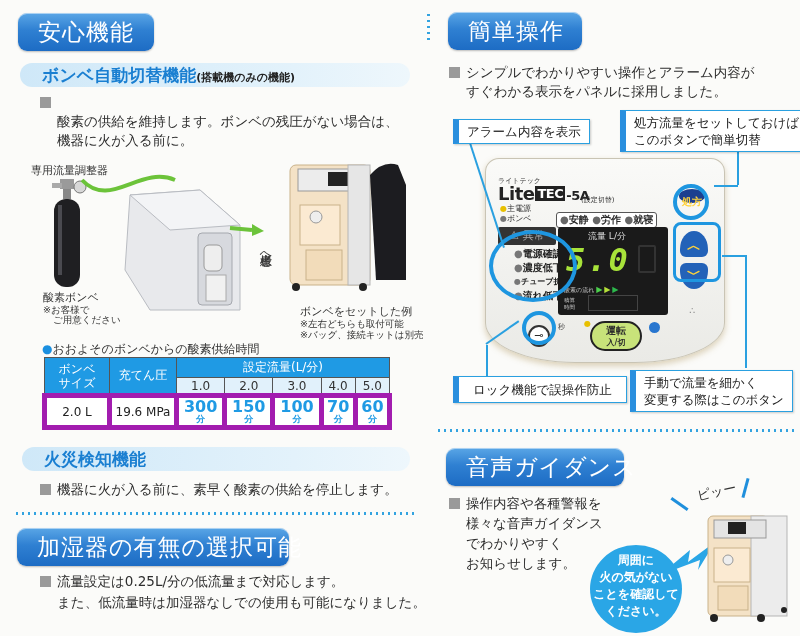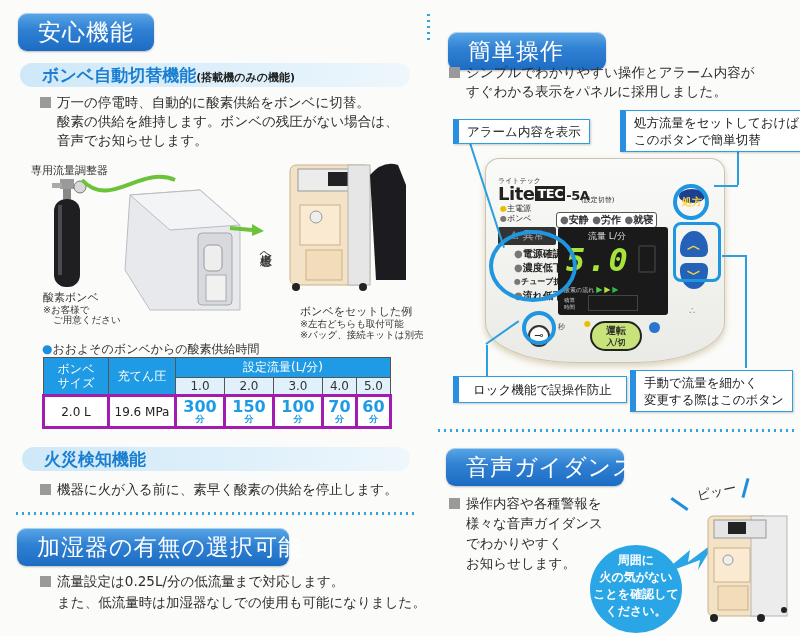--- a/index.html
+++ b/index.html
@@ -71,21 +71,21 @@
 
   
   .supply-caption { position: absolute; font-size: 12px; color: #333; white-space: nowrap; }
   .supply-caption .dot { color: #1a8fe0; }
   table.supply {
     position: absolute; border-collapse: collapse;
     font-size: 12px; text-align: center;
   }
   table.supply th { background: #1f9ae4; color: #fff; font-weight: normal; border: 1px solid #555; }
   table.supply th.rate { background: #e1f1fb; color: #333; font-size: 12px; }
-  table.supply td { background: #fff; border: 3px solid #a21caf; color: #222; }
+  table.supply td { background: #fff; border: 5px solid #a21caf; color: #222; }
   table.supply td.val { color: #1f9ae4; font-weight: bold; font-size: 16px; line-height: 14px; }
   table.supply td.val .u { display: block; font-size: 9px; line-height: 10px; }
 
   
   .callout {
     position: absolute; background: #fff;
     border: 1.5px solid #2aa0e0; border-left: 6px solid #2a8fde;
     font-size: 12.5px; line-height: 17px; color: #222;
     padding: 3px 8px; white-space: nowrap;
     box-shadow: 1px 1px 2px rgba(0,0,0,0.2);
@@ -111,23 +111,23 @@
 </head>
 <body>
 
 <div class="sec-title" style="left:18px; top:13px; width:136px;">安心機能</div>
 
 <div class="sub-title" style="left:20px; top:63px; width:390px;">
   <span>ボンベ自動切替機能</span><span class="small">(搭載機のみの機能)</span>
 </div>
 
 <div class="bullet-text" style="left:40px; top:93px;">
-  <span class="sq"></span><span>万一の停電時、自動的に酸素供給をボンベに切替。</span>
+  <span class="sq"></span>
   <span class="indent">酸素の供給を維持します。ボンベの残圧がない場合は、</span>
-  <span class="indent">音声でお知らせします。</span>
+  <span class="indent">機器に火が入る前に。</span>
 </div>
 
 <div class="caption big" style="left:31px; top:165px;">専用流量調整器</div>
 <svg class="abs" style="left:40px; top:175px;" width="60" height="115" viewBox="0 0 60 115">
   <rect x="20" y="4" width="14" height="10" fill="#9a9a9a"></rect>
   <circle cx="40" cy="12" r="6" fill="#d8d8d8" stroke="#777"></circle>
   <rect x="12" y="8" width="10" height="5" fill="#aaa"></rect>
   <rect x="23" y="14" width="8" height="10" fill="#888"></rect>
   <rect x="14" y="24" width="26" height="88" rx="12" fill="#1f1f22"></rect>
   <rect x="18" y="30" width="4" height="70" fill="#4a4a50"></rect>
@@ -203,21 +203,21 @@
 <div class="dotted-h" style="left:14px; top:512px; width:400px;"></div>
 
 <div class="sec-title" style="left:17px; top:528px; width:272px;">加湿器の有無の選択可能</div>
 <div class="bullet-text" style="left:40px; top:572px;">
   <span class="sq"></span><span>流量設定は0.25L/分の低流量まで対応します。</span>
   <span class="indent" style="margin-top:2px;">また、低流量時は加湿器なしでの使用も可能になりました。</span>
 </div>
 
 <div class="dotted-v" style="left:427px; top:12px; height:30px;"></div>
 
-<div class="sec-title" style="left:448px; top:32px; width:158px;">簡単操作</div>
+<div class="sec-title" style="left:448px; top:12px; width:134px;">簡単操作</div>
 <div class="bullet-text" style="left:449px; top:63px;">
   <span class="sq"></span><span>シンプルでわかりやすい操作とアラーム内容が</span>
   <span class="indent">すぐわかる表示をパネルに採用しました。</span>
 </div>
 
 <div class="panel">
   <div class="abs" style="left:12px; top:17px; font-size:7px; color:#444;">ライトテック</div>
   <div class="abs" style="left:12px; top:24px; font-size:18px; font-weight:bold; color:#222; letter-spacing:-0.5px;">
     <span>Lite</span><span style="background:#222; color:#fff; font-size:13px; padding:0 2px; margin:0 1px; vertical-align:2px;">TEC</span><span style="font-size:13px;">-5A</span>
   </div>

